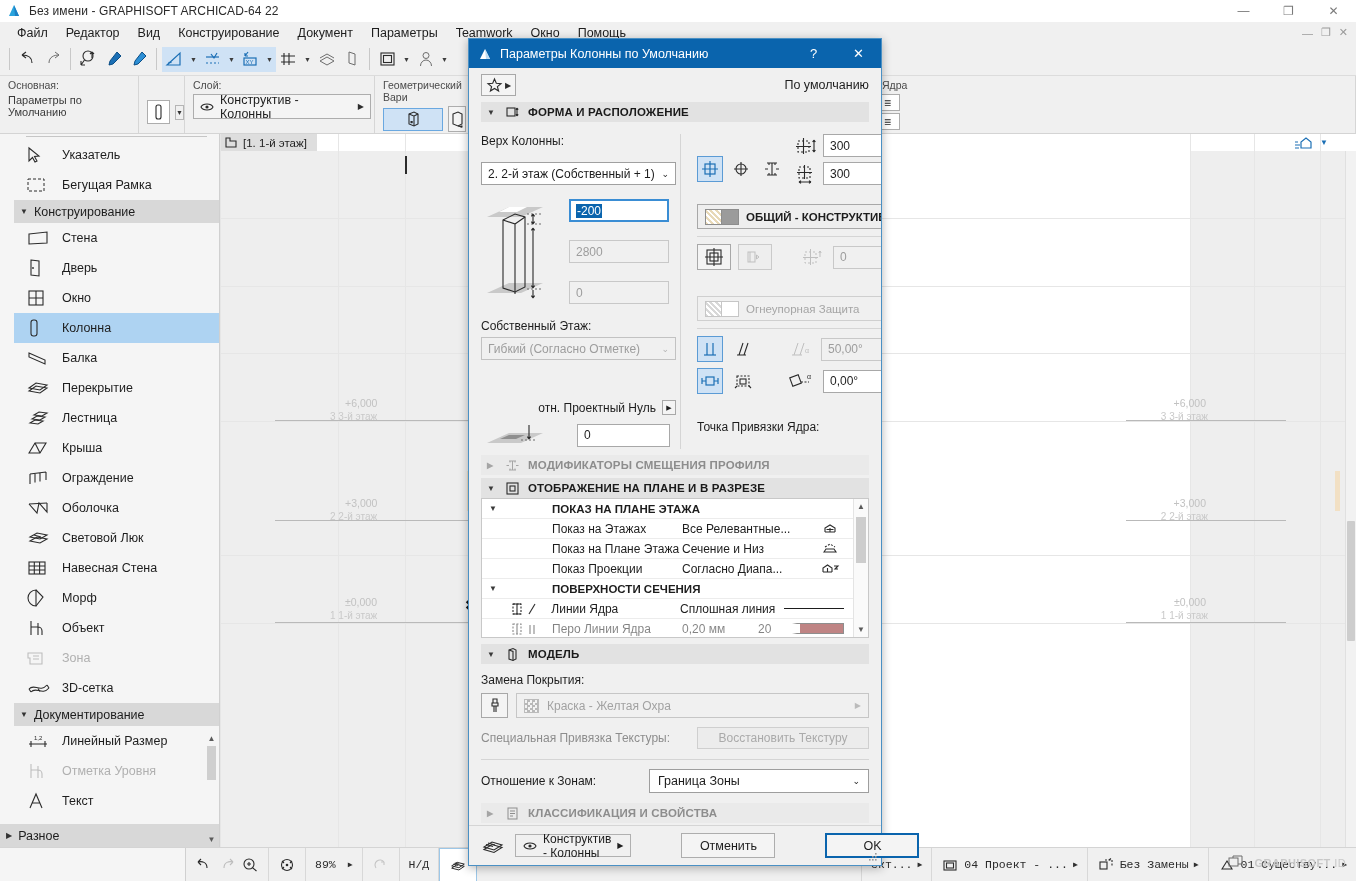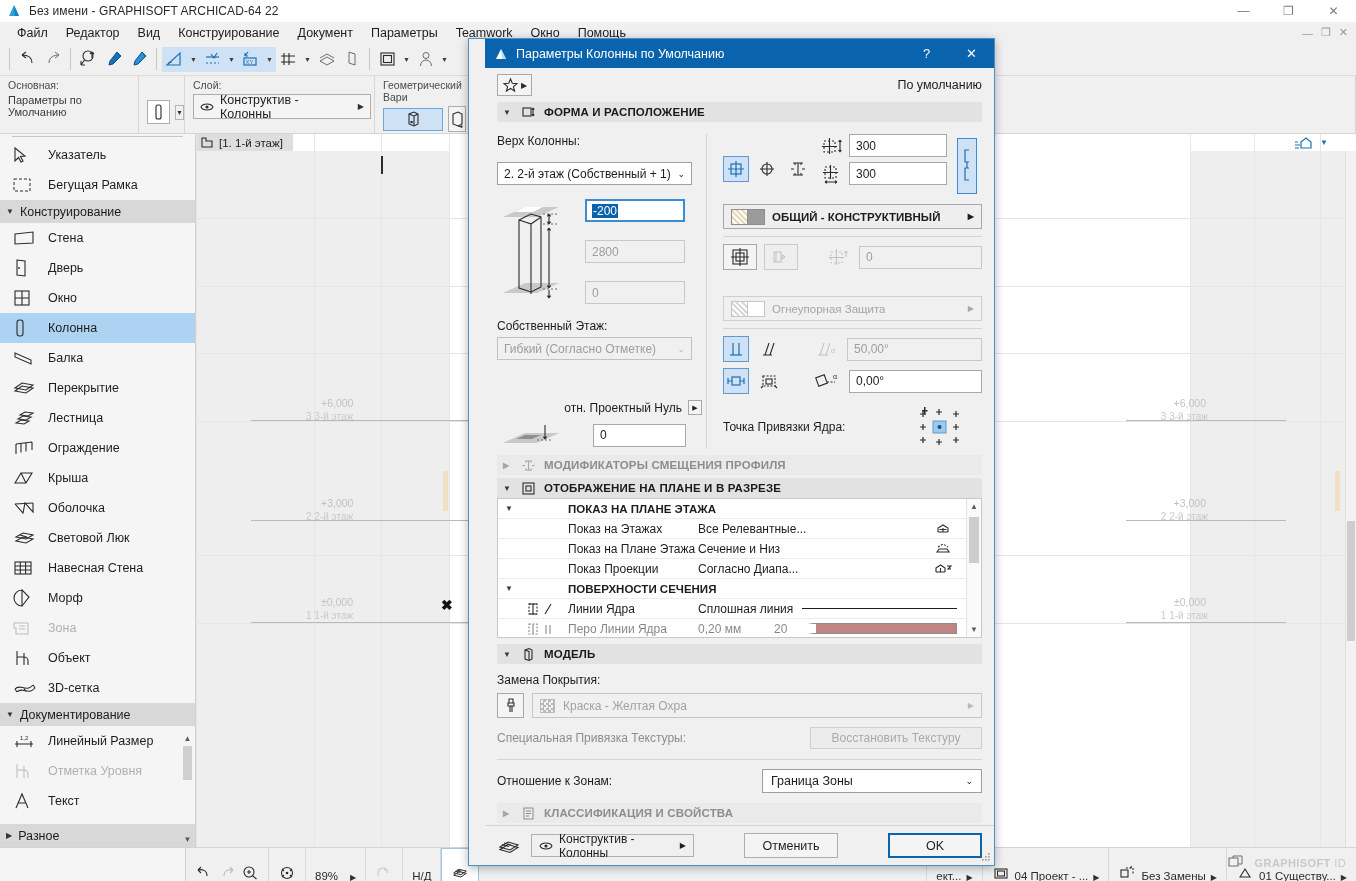--- a/index.html
+++ b/index.html
@@ -46,21 +46,21 @@
   .ibbtn { border:1px solid #adadad; background:#f4f4f4; height:26px; width:26px; display:flex; align-items:center; justify-content:center; }
   .ibbtn.sel { background:#cfe2f5; border-color:#6aa8e0; }
   .ibcombo { border:1px solid #adadad; background:#f4f4f4; height:25px; display:flex; align-items:center; gap:6px; padding:0 6px; font-size:12.5px; min-width:178px; }
   .ibcombo .arw { margin-left:auto; font-size:8px; color:#2d2d2d; }
   .ibsmall { font-size:11px; color:#3a3a3a; }
   .ibgrey { color:#9b9b9b; }
   .ibtiny-btn { border:1px solid #b5b5b5; background:#f0f0f0; width:14px; height:15px; display:flex; align-items:center; justify-content:center; font-size:7px; color:#333; }
 
   
   .workspace { position:absolute; left:0; right:0; top:134px; bottom:34px; display:flex; }
-  .toolbox { width:196px; background:#f5f5f5; border-right:1px solid #d0d0d0; position:relative; overflow:hidden; }
+  .toolbox { width:220px; background:#f5f5f5; border-right:1px solid #d0d0d0; position:relative; overflow:hidden;padding-left:14px; }
   .tbx-sep { height:1px; background:#c6c6c6; margin:2px 12px 3px 12px; }
   .tbx-group { height:23px; background:#d8d8d8; display:flex; align-items:center; padding-left:6px; font-size:12.5px; color:#1d1d1d; }
   .tbx-group .cv { font-size:8px; margin-right:6px; color:#333; }
   .tbx-item { height:30px; display:flex; align-items:center; padding-left:12px; font-size:12.5px; color:#1d1d1d; }
   .tbx-item.active { background:#aed3f2; }
   .tbx-item.disabled { color:#b0b0b0; }
   .tbx-ico { width:34px; height:24px; display:flex; align-items:center; justify-content:flex-start; margin-right:2px; }
 
   
   .canvas { flex:1; background:#ffffff; position:relative; overflow:hidden; }
@@ -69,29 +69,29 @@
   .grid-line-v { position:absolute; top:0; bottom:0; width:1px; background:#e6e6e6; }
   .shade { position:absolute; background:#eeeeee; }
   .lvl-line { position:absolute; height:1px; background:#b9b9b9; }
   .lvl-txt { position:absolute; font-size:10.5px; color:#c2c2c2; white-space:nowrap; }
   .lvl-sub { position:absolute; font-size:10px; color:#c9c9c9; white-space:nowrap; }
   .vscroll { position:absolute; right:0; top:17px; bottom:0; width:11px; background:#f2f2f2; border-left:1px solid #e0e0e0; }
   .vthumb { position:absolute; left:1px; right:1px; background:#cdcdcd; border-radius:1px; }
 
   
   .statusbar { position:absolute; left:0; right:0; bottom:0; height:34px; background:#f0f0f0; border-top:1px solid #d4d4d4; display:flex; align-items:center; }
-  .sb-cell { display:flex; align-items:flex-end; gap:5px; padding:0 9px; height:34px; font-size:11.5px; color:#2b2b2b; border-right:1px solid #d8d8d8; }
+  .sb-cell { display:flex; align-items:center; gap:5px; padding:0 9px; height:34px; font-size:11.5px; color:#2b2b2b; border-right:1px solid #d8d8d8;font-family:Liberation Mono, monospace; }
   .sb-icn { width:18px; height:18px; display:flex; align-items:center; justify-content:center; }
   .sb-arw { font-size:8px; color:#303030; }
   .gsid { position:absolute; right:10px; bottom:11px; font-size:11px; color:#c8c8c8; letter-spacing:.4px;text-align:center; }
   .gsid b { font-weight:bold; }
 
   
-  .dialog { position:absolute; left:468px; top:38px; width:527px; height:828px; background:#f0f0f0;
-            border:1px solid #4a90c4; box-shadow:0 2px 9px rgba(0,0,0,.30); display:flex; flex-direction:column;padding-left:16px; }
+  .dialog { position:absolute; left:468px; top:38px; width:414px; height:828px; background:#f0f0f0;
+            border:1px solid #4a90c4; box-shadow:0 2px 9px rgba(0,0,0,.30); display:flex; flex-direction:column; }
   .dlg-title { height:29px; background:#0a64ad; display:flex; align-items:center; padding-left:9px; color:#fff; font-size:12.5px; }
   .dlg-title .dico { width:14px; height:14px; margin-right:8px; }
   .dlg-tbtns { margin-left:auto; display:flex; }
   .dlg-tbtn { width:45px; height:29px; display:flex; align-items:center; justify-content:center; color:#fff; font-size:13px; }
 
   .dlg-fav { height:34px; display:flex; align-items:center; padding:0 12px; }
   .fav-btn { border:1px solid #a8a8a8; background:#f4f4f4; height:22px; display:flex; align-items:center; padding:0 4px; gap:2px; }
   .fav-def { margin-left:auto; font-size:12.5px; color:#1d1d1d; }
 
   .dlg-body { flex:1; overflow:hidden; padding:0 12px; }
@@ -468,33 +468,33 @@
               <path class="stroke" d="M4 15 l5 -3 8 1 -5 3 Z"></path>
               <path class="stroke" d="M6 11 l5 -3 8 1 -5 3 Z"></path>
               <path class="stroke" d="M8 7 l5 -3 8 1 -5 3 Z"></path>
             </svg>
         </span>
         <span>Лестница</span>
       </div>
       <div class="tbx-item">
         <span class="tbx-ico">
           <svg width="26" height="18" viewBox="0 0 26 18">
-              <path class="stroke" d="M4 5 L20 3 M4 5 v10 M9 4.4 v9 M14 3.8 v8.6 M20 3 v8"></path>
-            </svg>
-        </span>
-        <span>Ограждение</span>
-      </div>
-      <div class="tbx-item">
-        <span class="tbx-ico">
-          <svg width="26" height="18" viewBox="0 0 26 18">
               <path class="stroke" d="M3 14 L9 4 L20 4 L14 14 Z"></path>
               <path class="stroke" d="M9 4 L14 14"></path>
             </svg>
         </span>
         <span>Крыша</span>
+      </div>
+      <div class="tbx-item">
+        <span class="tbx-ico">
+          <svg width="26" height="18" viewBox="0 0 26 18">
+              <path class="stroke" d="M4 5 L20 3 M4 5 v10 M9 4.4 v9 M14 3.8 v8.6 M20 3 v8"></path>
+            </svg>
+        </span>
+        <span>Ограждение</span>
       </div>
       <div class="tbx-item">
         <span class="tbx-ico">
           <svg width="26" height="18" viewBox="0 0 26 18">
               <path class="stroke" d="M3 5 L11 14 L13 4 L21 13 L21 4"></path>
               <path class="stroke" d="M3 5 L21 4"></path>
             </svg>
         </span>
         <span>Оболочка</span>
       </div>
@@ -519,36 +519,36 @@
       </div>
       <div class="tbx-item">
         <span class="tbx-ico">
           <svg width="22" height="20" viewBox="0 0 22 20">
               <path class="stroke" d="M10 2 a8 8 0 1 0 0 16 Z"></path>
               <path class="stroke" d="M10 2 L17 9 L10 18"></path>
             </svg>
         </span>
         <span>Морф</span>
       </div>
+      <div class="tbx-item">
+        <span class="tbx-ico">
+          <svg width="22" height="20" viewBox="0 0 22 20">
+              <path class="stroke" d="M5 3 v14 M5 9 h7 M12 5 v12 M12 9 a4 4 0 0 1 4 4 v4"></path>
+            </svg>
+        </span>
+        <span>Объект</span>
+      </div>
       <div class="tbx-item disabled">
         <span class="tbx-ico">
           <svg width="22" height="20" viewBox="0 0 22 20">
               <path fill="none" stroke="#bdbdbd" stroke-width="1.1" d="M4 5 h12 v11 h-12 v-6 h-2 v-5 Z"></path>
               <path fill="none" stroke="#bdbdbd" stroke-width="1.1" d="M7 8 h6 M7 11 h6"></path>
             </svg>
         </span>
         <span>Зона</span>
-      </div>
-      <div class="tbx-item">
-        <span class="tbx-ico">
-          <svg width="22" height="20" viewBox="0 0 22 20">
-              <path class="stroke" d="M5 3 v14 M5 9 h7 M12 5 v12 M12 9 a4 4 0 0 1 4 4 v4"></path>
-            </svg>
-        </span>
-        <span>Объект</span>
       </div>
       <div class="tbx-item">
         <span class="tbx-ico">
           <svg width="26" height="18" viewBox="0 0 26 18">
               <path class="stroke" d="M3 10 C8 4 14 14 21 6"></path>
               <path class="stroke" d="M5 13 C10 7 16 17 23 9"></path>
               <path class="stroke" d="M3 10 L5 13 M21 6 L23 9 M12 9.5 L14 12.5"></path>
             </svg>
         </span>
         <span>3D-сетка</span>

